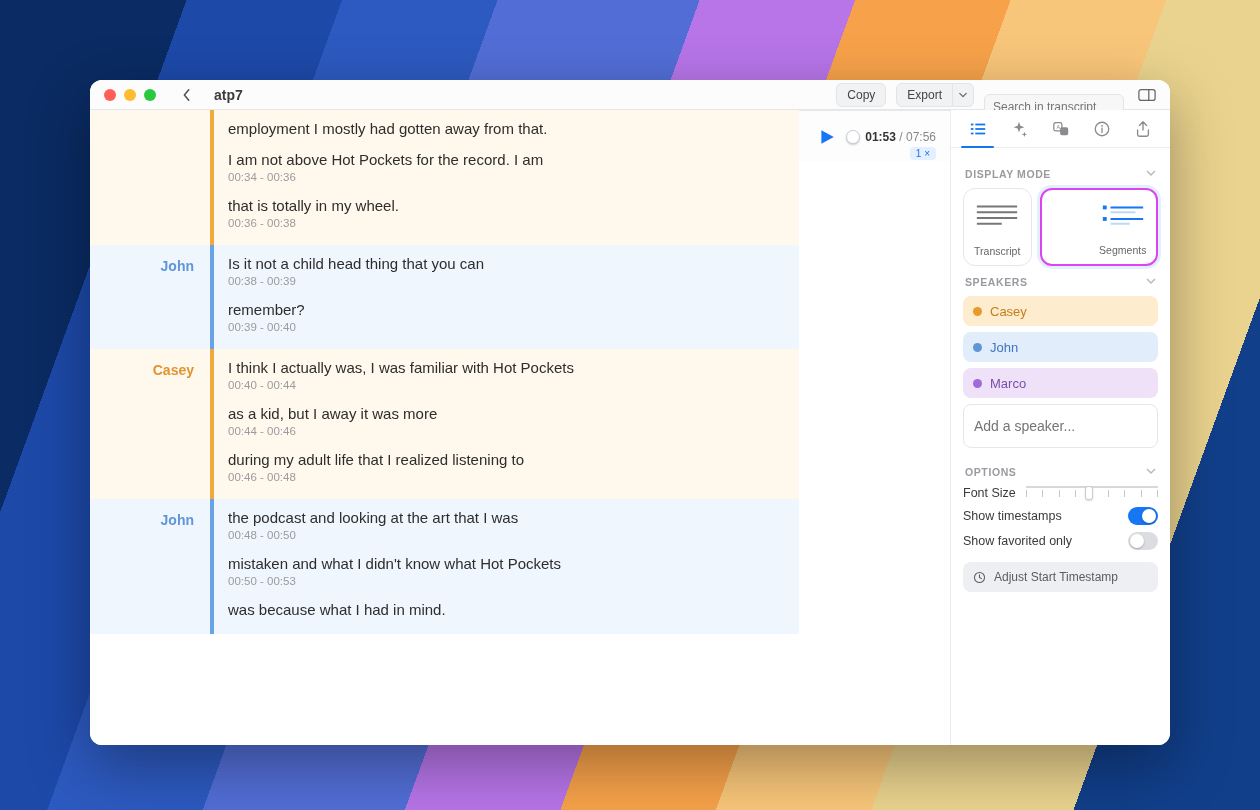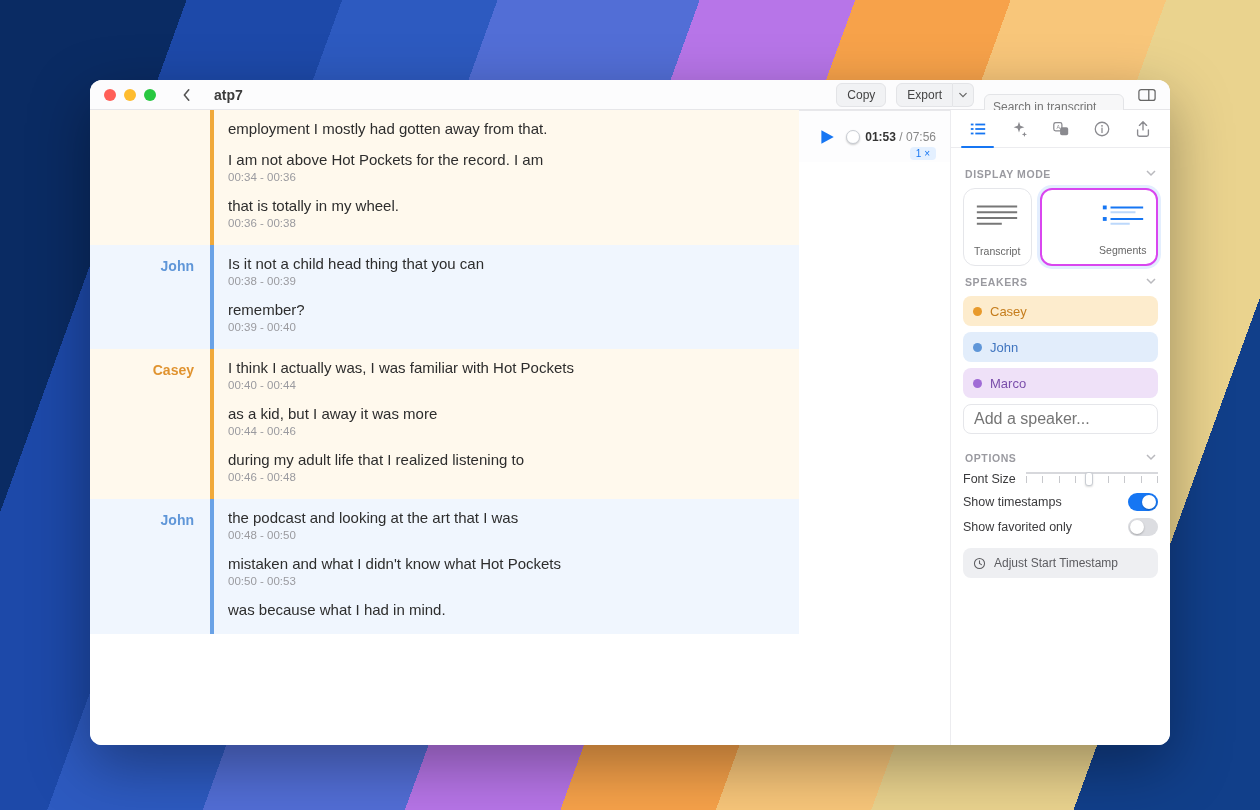--- a/index.html
+++ b/index.html
@@ -144,22 +144,22 @@
     display:flex; align-items:center; gap:8px;
     height:30px; border-radius:8px; padding:0 10px; margin-bottom:6px;
     font-size:13px; font-weight:500; cursor:pointer;
   }
   .chip-dot{width:9px;height:9px;border-radius:50%;}
   .chip-casey{ background:#fdeccd; color:#c57d1d;} .chip-casey .chip-dot{background:#e89a2b;}
   .chip-john { background:#e2edfb; color:#3f74bf;} .chip-john .chip-dot{background:#5f96d8;}
   .chip-marco{ background:#efe1f8; color:#7a4eab;} .chip-marco .chip-dot{background:#a06bd6;}
 
   .add-speaker{
-    width:100%; height:30px; border:1px solid #e5e6ea; border-radius:8px;
-    padding:0 10px; font-size:16px; color:#aaa; background:#fff;
+    width:100%; height:44px; border:1px solid #e5e6ea; border-radius:8px;
+    padding:0 10px; font-size:14px; color:#aaa; background:#fff;
   }
 
   .opt-row{ display:flex; align-items:center; justify-content:space-between; font-size:12.5px; color:#3a3a3c; margin:7px 0;}
   .slider{ flex:1; height:14px; margin-left:10px; position:relative;}
   .slider .tr{height:2px;background:#d7d8dc; width:100%;}
   .slider .ticks{position:absolute; inset:0; display:flex; justify-content:space-between; align-items:center;}
   .slider .ticks span{width:1px;height:7px;background:#c7c8cc; display:block;}
   .slider .th{position:absolute; left:48%; top:50%; transform:translate(-50%,-50%); width:8px;height:14px;background:#fff;border:1px solid #c9cdd3;border-radius:3px; box-shadow:0 1px 2px rgba(0,0,0,.15);}
 
   .toggle{ width:30px;height:18px;border-radius:10px; position:relative; cursor:pointer;}

